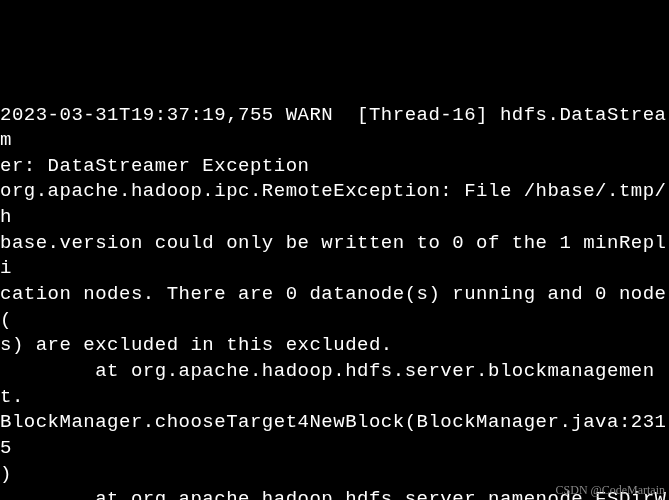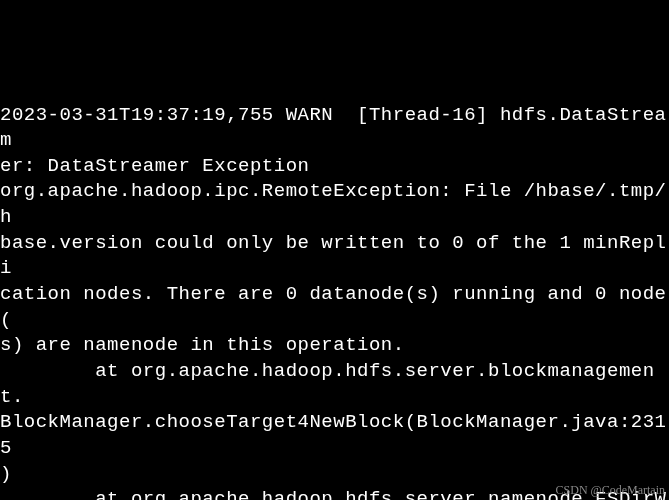--- a/index.html
+++ b/index.html
@@ -38,21 +38,21 @@
 </head>
 <body>
 
 
 
 <div class="terminal"><span>2023-03-31T19:37:19,755 WARN  [Thread-16] hdfs.DataStream</span>
 <span>er: DataStreamer Exception</span>
 <span>org.apache.hadoop.ipc.RemoteException: File /hbase/.tmp/h</span>
 <span>base.version could only be written to 0 of the 1 minRepli</span>
 <span>cation nodes. There are 0 datanode(s) running and 0 node(</span>
-<span>s) are namenode in this operation.</span>
+<span>s) are excluded in this excluded.</span>
 <span>        at org.apache.hadoop.hdfs.server.blockmanagement.</span>
 <span>BlockManager.chooseTarget4NewBlock(BlockManager.java:2315</span>
 <span>)</span>
 <span>        at org.apache.hadoop.hdfs.server.namenode.FSDirWr</span>
 
 
 
 
 
 

